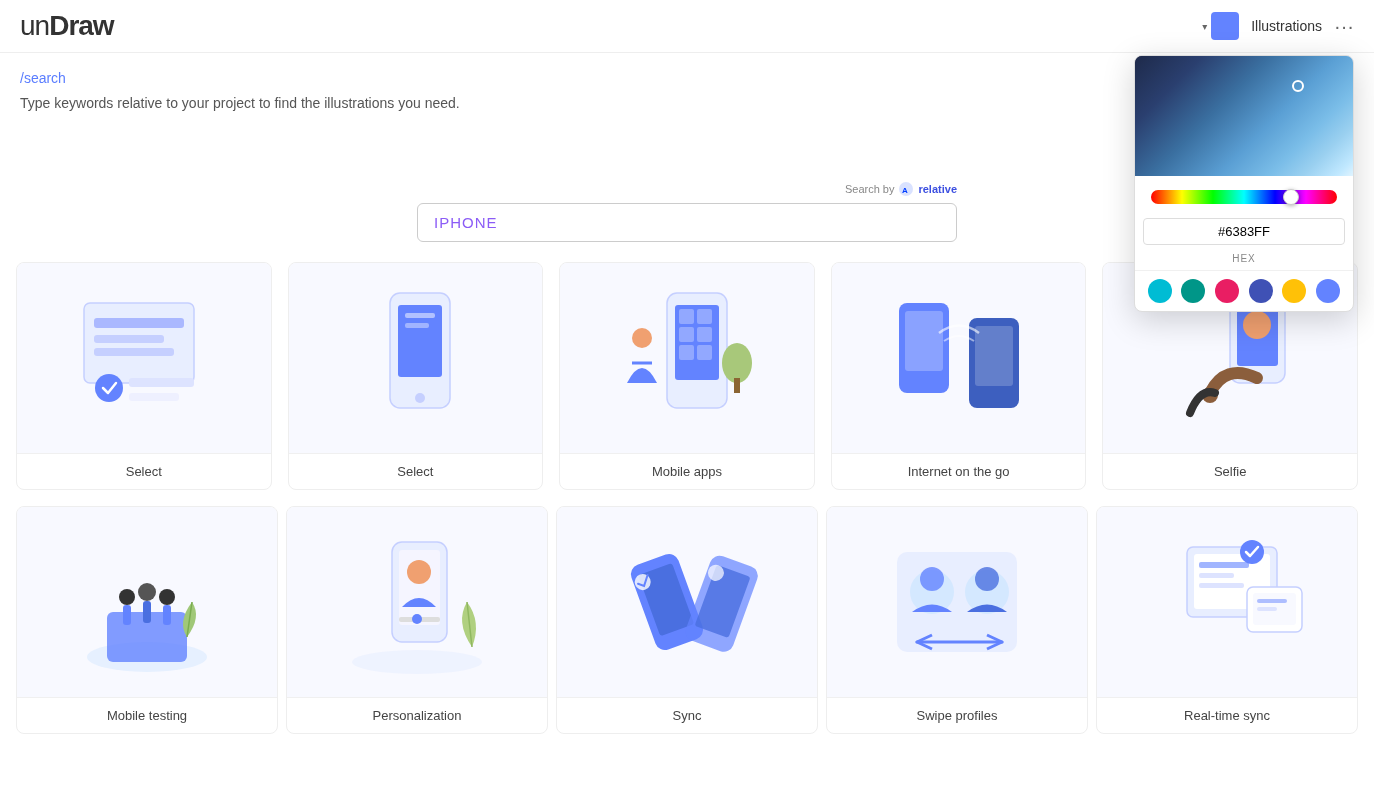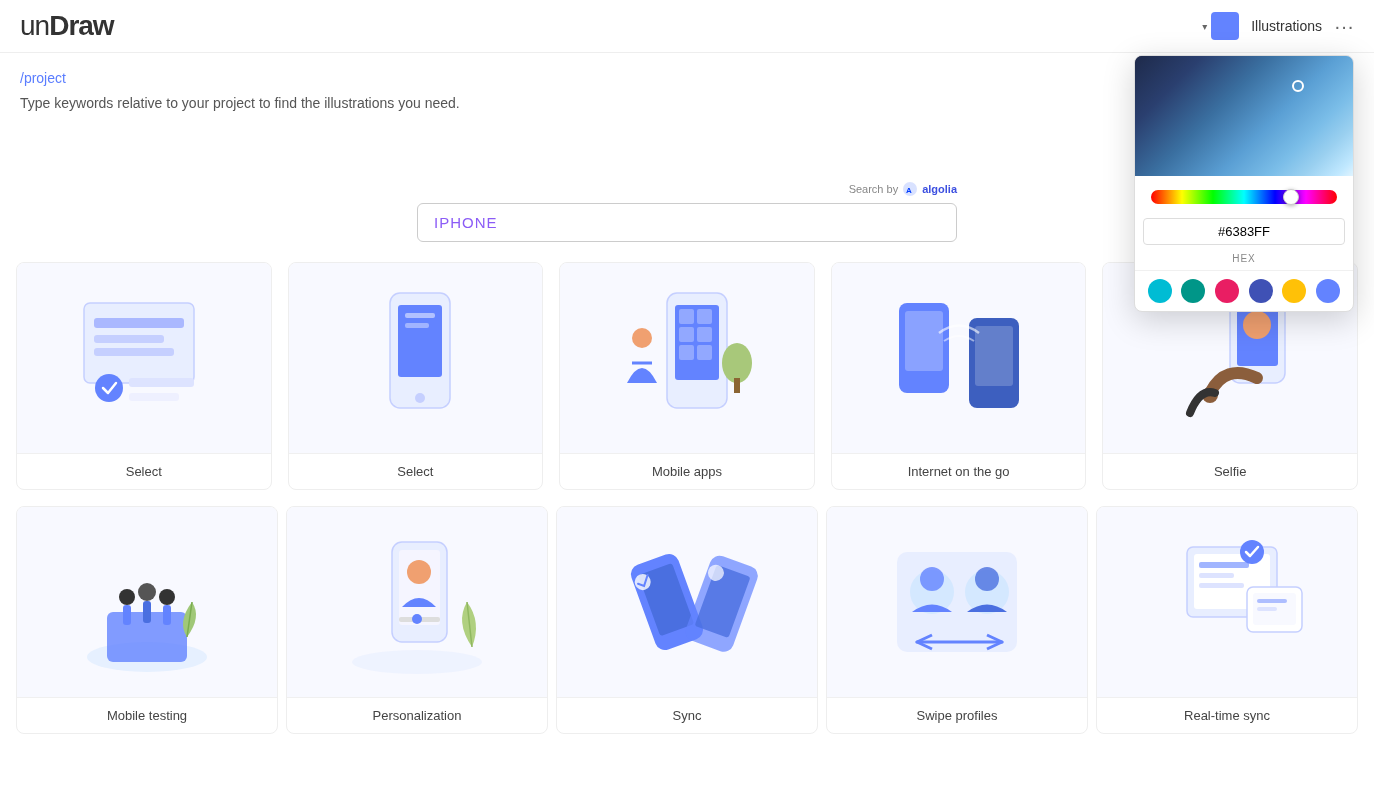--- a/index.html
+++ b/index.html
@@ -259,33 +259,33 @@
     <div class="preset-dot" style="background:#00BCD4;"></div>
     <div class="preset-dot" style="background:#009688;"></div>
     <div class="preset-dot" style="background:#E91E63;"></div>
     <div class="preset-dot" style="background:#3F51B5;"></div>
     <div class="preset-dot" style="background:#FFC107;"></div>
     <div class="preset-dot" style="background:#6383FF;"></div>
   </div>
 </div>
 
 <div class="breadcrumb">
-  <span class="breadcrumb-text">/project</span>
+  <span class="breadcrumb-text">/search</span>
 </div>
 <div class="subtitle">Type keywords relative to your project to find the illustrations you need.</div>
 
 <div class="search-area">
   <div style="display:flex; flex-direction:column; align-items:flex-end; width:540px; gap:6px;">
     <div style="font-size:11px; color:#888; display:flex; align-items:center; gap:4px; align-self:flex-end;margin-top:44px;">
       <span>Search by</span>
       <svg width="16" height="16" viewBox="0 0 16 16">
           <circle cx="8" cy="8" r="7" fill="#003dff" opacity="0.15"></circle>
           <text x="4" y="12" font-size="8" fill="#003dff" font-weight="bold">A</text>
         </svg>
-      <span class="algolia-logo">algolia</span>
+      <span class="algolia-logo">relative</span>
     </div>
     <div class="search-bar">
       <input class="search-input" type="text" value="IPHONE" style="">
     </div>
   </div>
 </div>
 
 <div class="grid-container">
 
   <div class="card">

